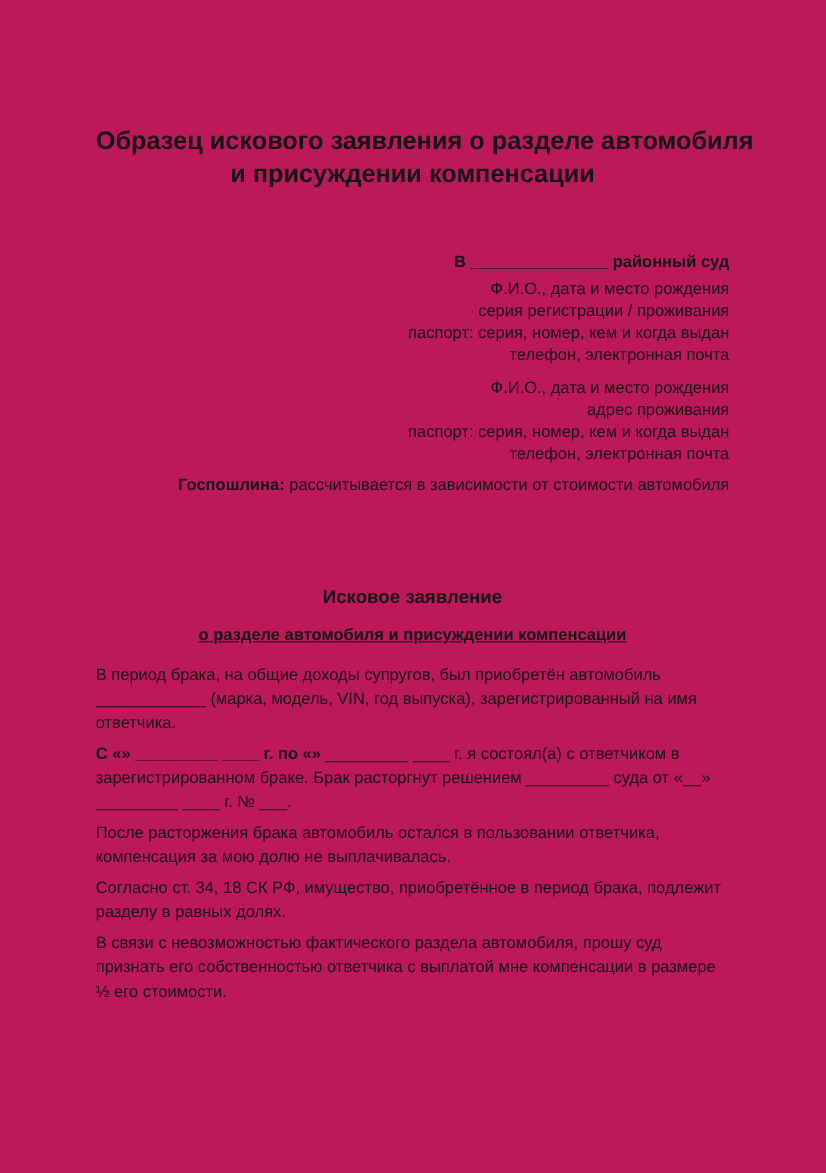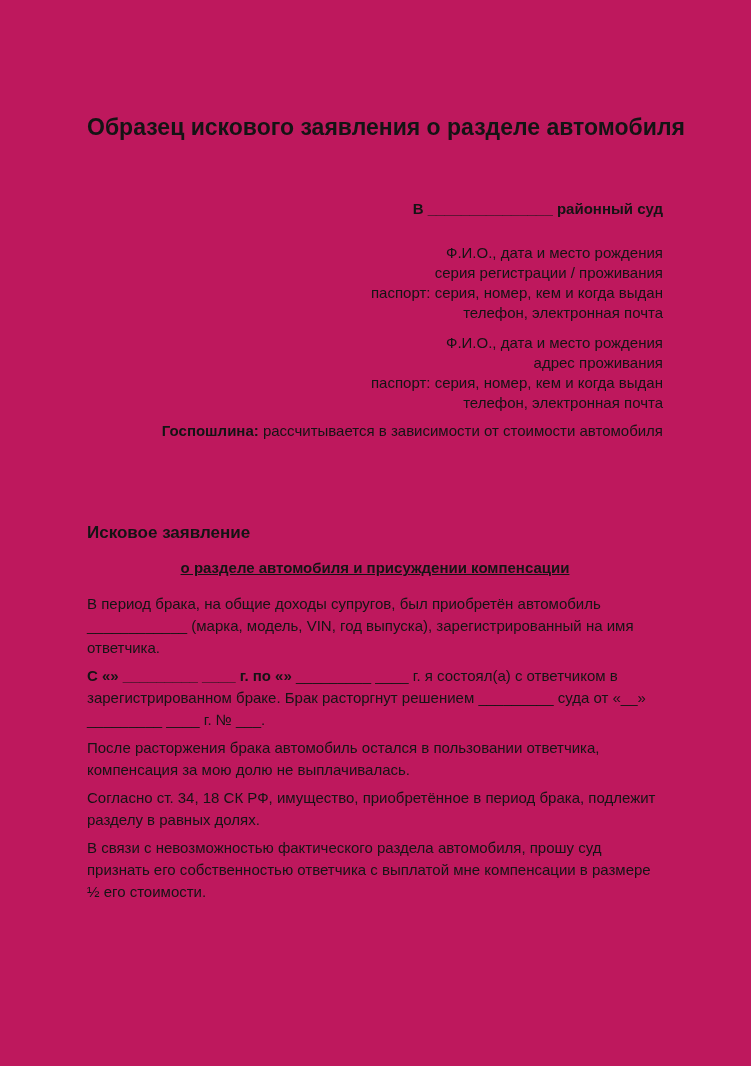--- a/index.html
+++ b/index.html
@@ -25,29 +25,30 @@
     text-align: center;
   }
   .title-line { display: block; white-space: nowrap; }
 
   .right-block {
     margin-top: 57px;
     text-align: right;
     font-size: 15px;
     line-height: 20px;
   }
-  .court-group   { margin-bottom: 24px; }
+  .court-group   { margin-bottom: 4px; }
   .plaintiff-group { margin-bottom: 10px; }
   .defendant-group { margin-bottom: 8px; }
 
   .main-heading {
     margin: 82px 0 0;
     font-size: 17px;
     line-height: 20px;
     font-weight: bold;
+    text-align: center;
   }
   .sub-heading {
     margin: 16px 0 16px;
     font-size: 15px;
     line-height: 18px;
     font-weight: bold;
     text-align: center;
     text-decoration: underline;
   }
   .body-text p {
@@ -57,20 +58,21 @@
     text-align: left;
   }
 </style>
 </head>
 <body>
 
 <div class="page">
 
   <h1 class="doc-title">
     <span class="title-line">Образец искового заявления о разделе автомобиля</span>
+    <span class="title-line">и присуждении компенсации</span>
   </h1>
 
   <div class="right-block">
 
     <div class="court-group">
       <div class="bold">В _______________ районный суд</div>
     </div>
 
     <div class="plaintiff-group">
       <div>Ф.И.О., дата и место рождения</div>

